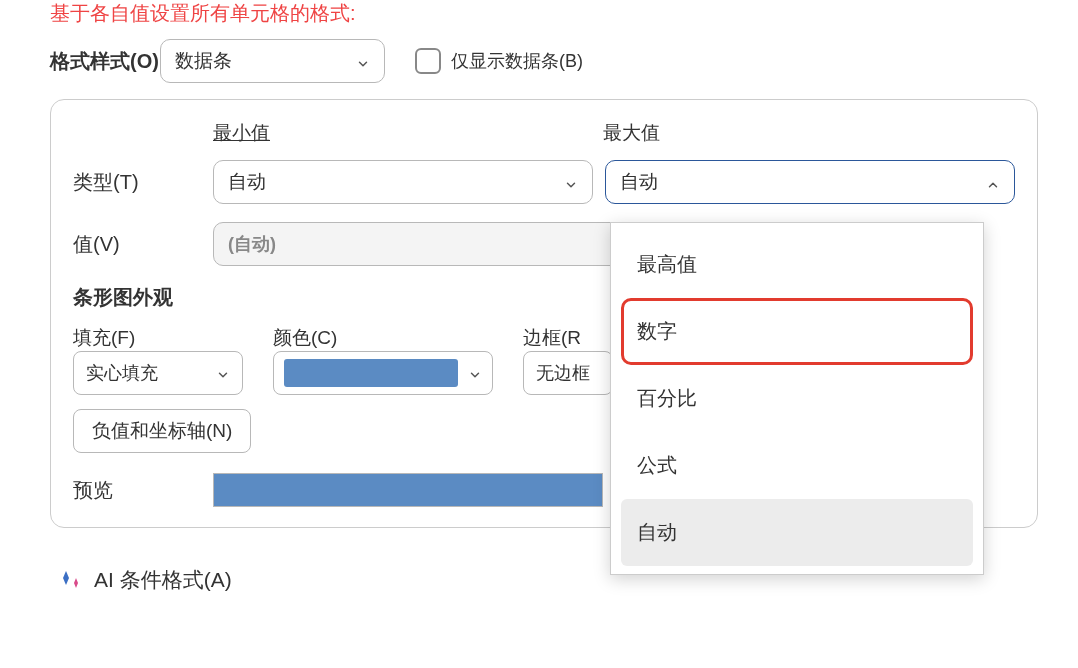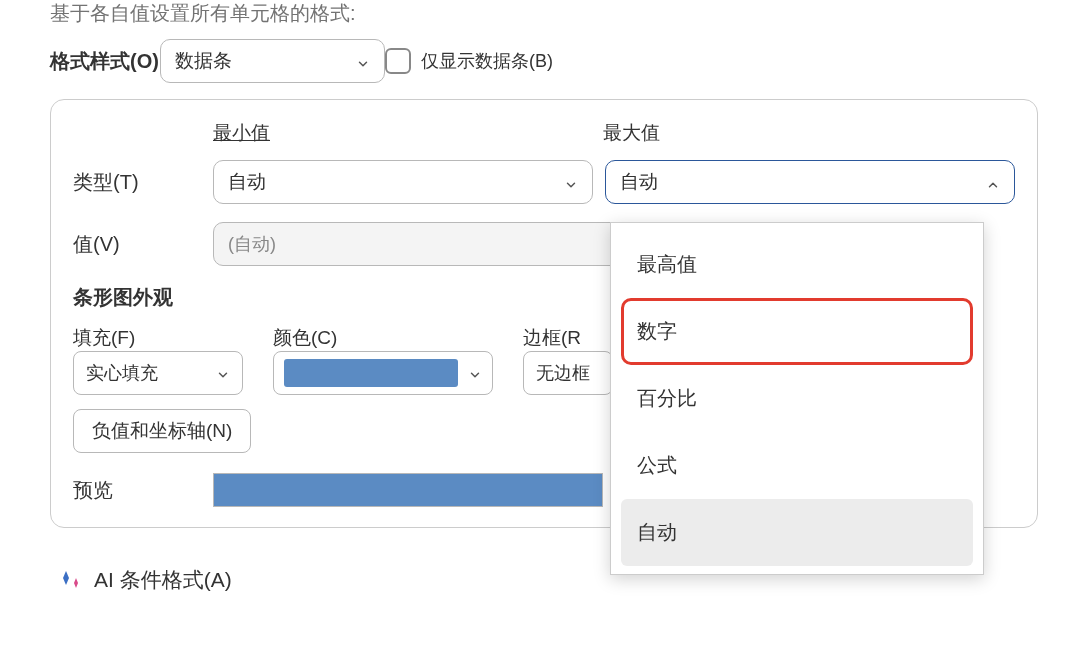--- a/index.html
+++ b/index.html
@@ -8,21 +8,21 @@
       font-size: 18px;
       background: #ffffff;
       color: #333;
       width: 1078px;
       height: 668px;
       overflow: hidden;
       position: relative;
     }
     .container { padding: 0 20px; }
     .header-text {
-      color: #737373;
+      color: #ef4444;
       font-size: 20px;
       padding: 0 30px 12px;
     }
     .row {
       display: flex;
       align-items: center;
       margin-bottom: 16px;
     }
     .label-bold {
       font-weight: bold;
@@ -47,20 +47,21 @@
       border: 1.5px solid #2b579a;
     }
     .chevron-down {
       width: 14px; height: 14px;
       display: inline-block;
     }
     .chevron-down svg, .chevron-up svg { width: 100%; height: 100%; }
     .checkbox-wrap {
       display: flex;
       align-items: center;
+      margin-left: 30px;
       gap: 10px;
     }
     .checkbox {
       width: 26px; height: 26px;
       border: 2px solid #888;
       border-radius: 6px;
       background: #fff;
     }
     .panel {
       border: 1.5px solid #ccc;
@@ -99,20 +100,21 @@
       width: 448px;
       height: 44px;
       border: 1.5px solid #b8b8b8;
       border-radius: 10px;
       background: #f4f4f4;
       padding: 0 14px;
       display: flex;
       align-items: center;
       justify-content: space-between;
       color: #888;
+      font-weight: bold;
     }
     .range-icon {
       width: 22px; height: 22px;
       border: 1.5px solid #888;
       display: inline-block;
     }
     .section-title {
       font-weight: bold;
       font-size: 20px;
       margin-top: 8px;

